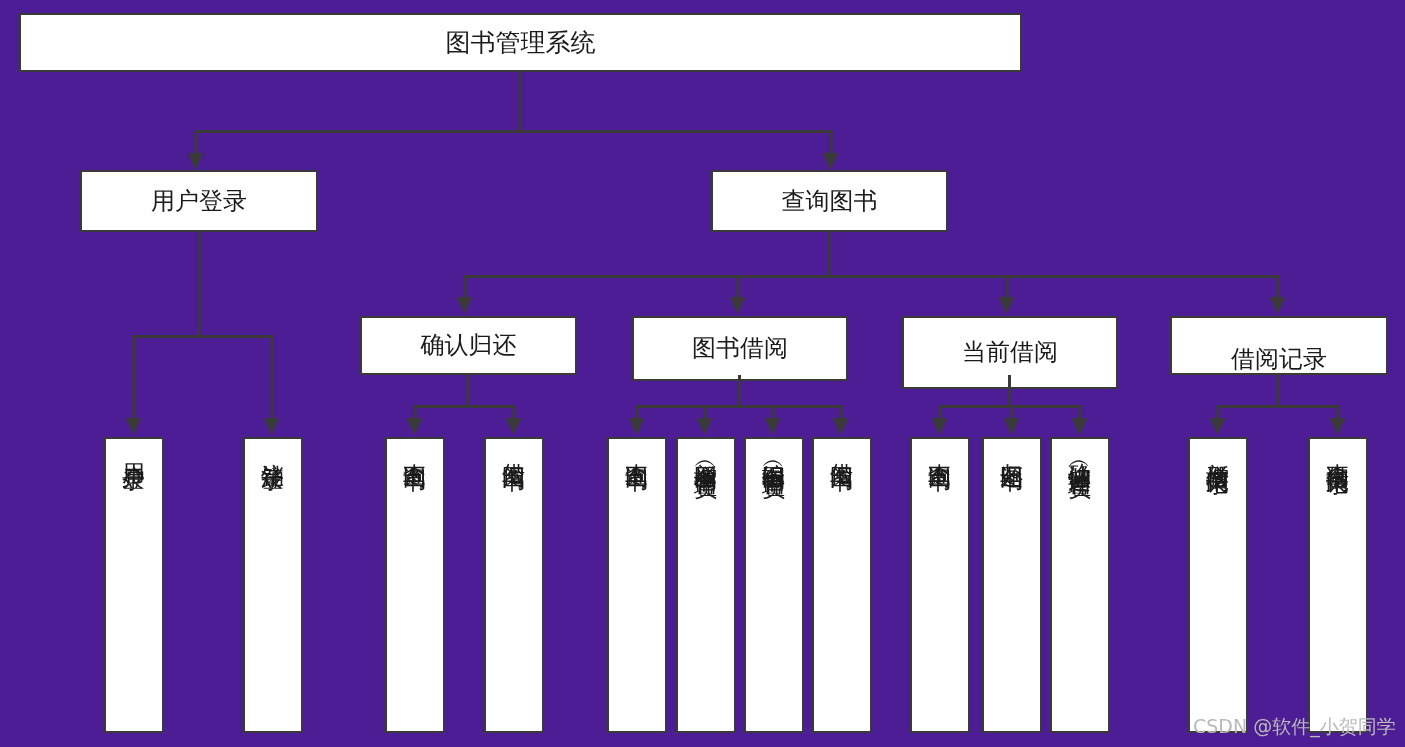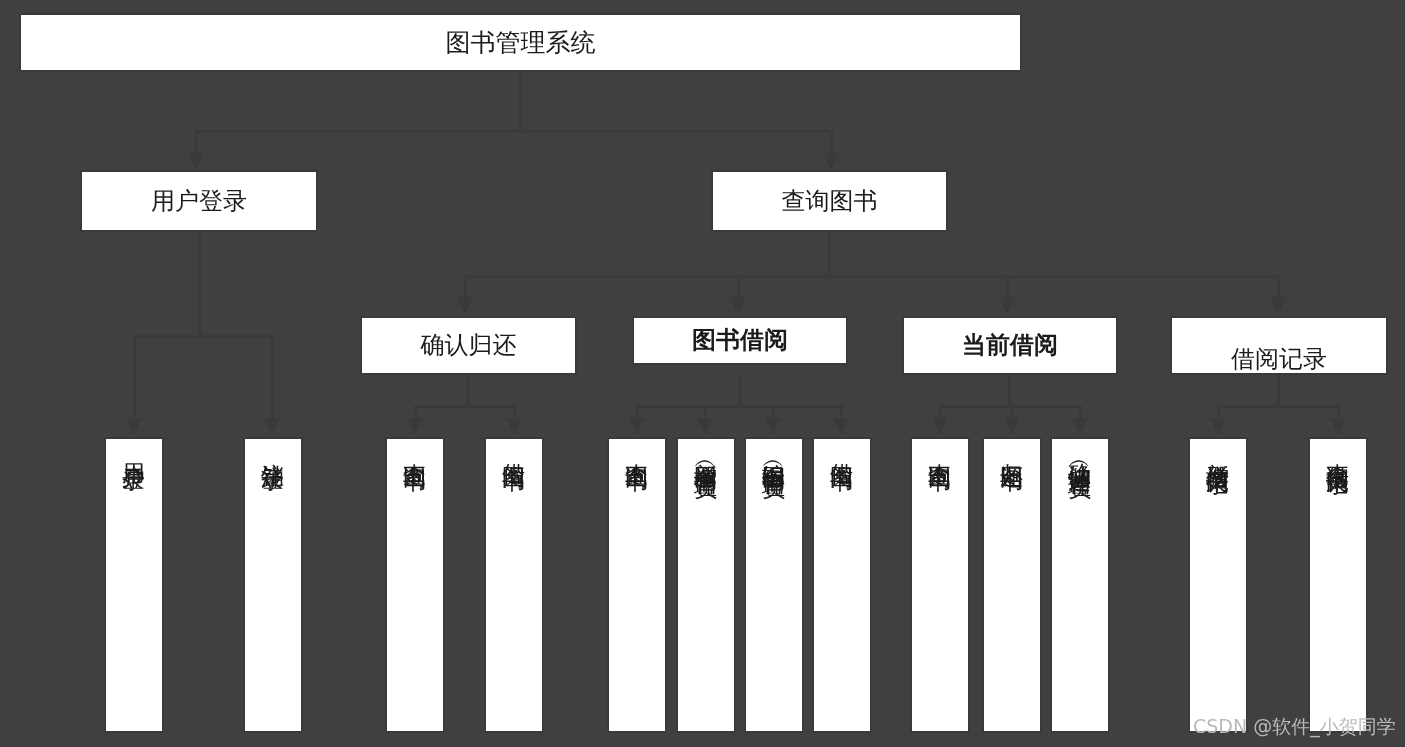--- a/index.html
+++ b/index.html
@@ -8,21 +8,21 @@
     padding: 0;
     background: #ffffff;
   }
   body {
     font-family: "DejaVu Sans", "Liberation Sans", sans-serif;
   }
   #diagram-root {
     position: relative;
     width: 1405px;
     height: 747px;
-    background: #404040;
+    background: #4c1d95;
     overflow: hidden;
   }
   
   .node {
     position: absolute;
     box-sizing: border-box;
     background: #ffffff;
     border: 2px solid #3a3a3a;
     display: flex;
     align-items: center;
@@ -121,24 +121,24 @@
   <div class="conn v" style="left:737px; top:275px; height:24px;"></div>
   <div class="arrow" style="left:730px; top:297px;"></div>
   <div class="conn v" style="left:1006px; top:275px; height:24px;"></div>
   <div class="arrow" style="left:999px; top:297px;"></div>
   <div class="conn v" style="left:1277px; top:275px; height:24px;"></div>
   <div class="arrow" style="left:1270px; top:297px;"></div>
 
   <div class="node branch" style="left:360px; top:316px; width:217px; height:59px;">
     <span class="node-label">确认归还</span>
   </div>
-  <div class="node branch" style="left:632px; top:316px; width:216px; height:49px;font-weight:bold;">
+  <div class="node branch" style="left:632px; top:316px; width:216px; height:65px;">
     <span class="node-label">图书借阅</span>
   </div>
-  <div class="node branch" style="left:902px; top:316px; width:216px; height:59px;font-weight:bold;">
+  <div class="node branch" style="left:902px; top:316px; width:216px; height:73px;">
     <span class="node-label">当前借阅</span>
   </div>
   <div class="node branch" style="left:1170px; top:316px; width:218px; height:59px;align-items:flex-end;">
     <span class="node-label">借阅记录</span>
   </div>
 
   <div class="conn v" style="left:467px; top:375px; height:32px;"></div>
   <div class="conn h" style="left:414px; top:405px; width:100px;"></div>
   <div class="conn v" style="left:414px; top:405px; height:16px;"></div>
   <div class="arrow" style="left:407px; top:418px;"></div>

